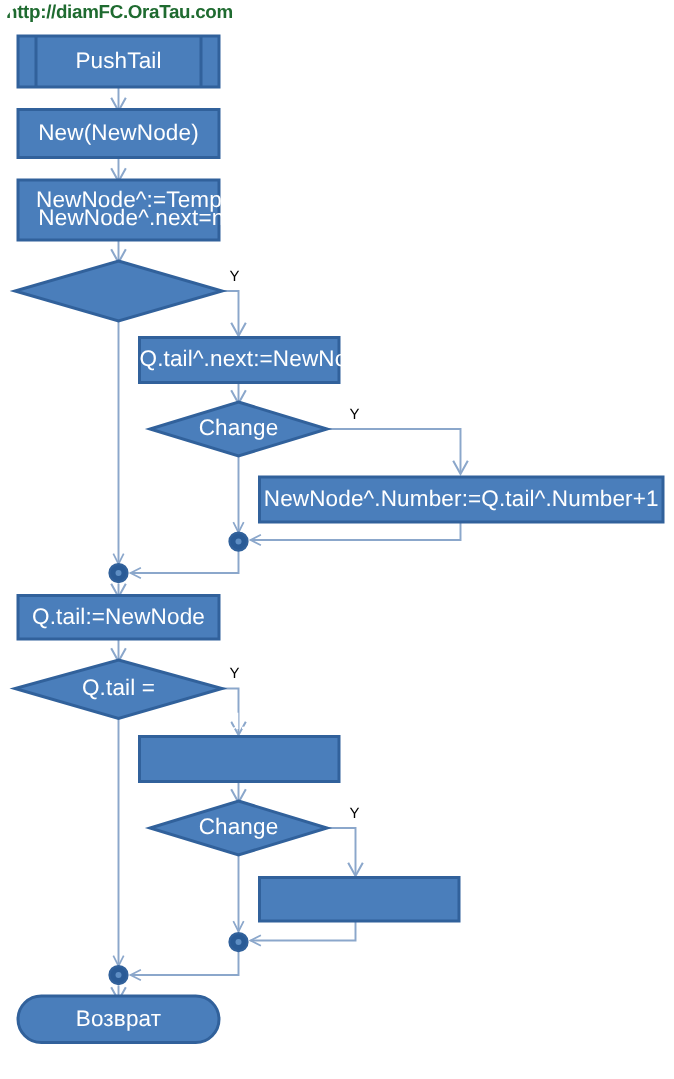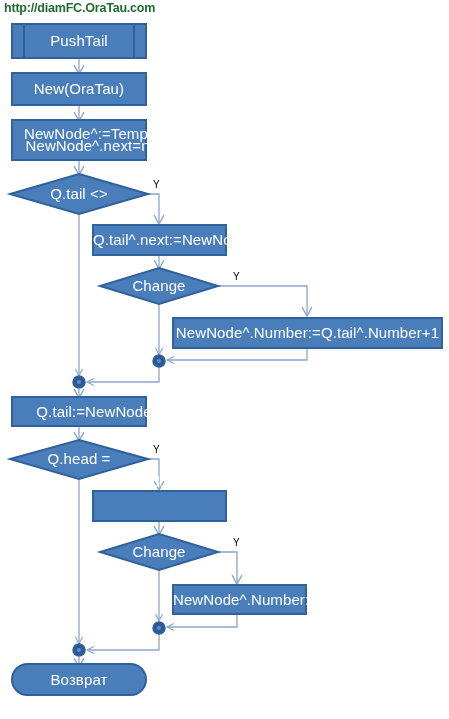--- a/index.html
+++ b/index.html
@@ -9,20 +9,21 @@
   }
   body {
     font-family: "Liberation Sans", sans-serif;
   }
   #page {
     position: relative;
     width: 449px;
     height: 719px;
     background: #ffffff;
     overflow: hidden;
+    border-radius: 25px;
   }
   #watermark {
     position: absolute;
     left: 4px;
     top: 1px;
     font-size: 12.5px;
     font-weight: bold;
     color: #1f6b30;
     letter-spacing: -0.2px;
     white-space: nowrap;
@@ -152,32 +153,30 @@
       <circle cx="159" cy="628" r="6" fill="#2a5b96" stroke="#31619b" stroke-width="1.5"></circle>
       <circle cx="159" cy="628" r="2" fill="#5e8ec4"></circle>
     </g>
     <g>
       <circle cx="79" cy="650" r="6" fill="#2a5b96" stroke="#31619b" stroke-width="1.5"></circle>
       <circle cx="79" cy="650" r="2" fill="#5e8ec4"></circle>
     </g>
   </svg>
 
   <div class="node-label" style="left:12px; top:35px; width:134px;">PushTail</div>
-  <div class="node-label" style="left:12px; top:83px; width:134px;">New(OraTau)</div>
+  <div class="node-label" style="left:12px; top:83px; width:134px;">New(NewNode)</div>
   <div class="node-label" style="left:12px; top:128px; width:134px;padding-left:12px;">NewNode^:=TempBody
 NewNode^.next=nil</div>
-  <div class="node-label" style="left:10px; top:188px; width:138px;">Q.tail &lt;&gt;</div>
   <div class="node-label" style="left:93px; top:234px; width:155px;">Q.tail^.next:=NewNode</div>
   <div class="node-label" style="left:100px; top:280px; width:118px;">Change</div>
   <div class="node-label" style="left:173px; top:327px; width:269px;">NewNode^.Number:=Q.tail^.Number+1</div>
-  <div class="node-label" style="left:12px; top:406px; width:134px;padding-left:15px;">Q.tail:=NewNode</div>
-  <div class="node-label" style="left:10px; top:453px; width:138px;">Q.head =</div>
+  <div class="node-label" style="left:12px; top:406px; width:134px;">Q.tail:=NewNode</div>
+  <div class="node-label" style="left:10px; top:453px; width:138px;">Q.tail =</div>
   <div class="node-label" style="left:93px; top:476px; width:133px;">Q.head:=Q.tail</div>
   <div class="node-label" style="left:100px; top:546px; width:118px;">Change</div>
-  <div class="node-label" style="left:173px; top:594px; width:133px;">NewNode^.Number:=1</div>
   <div class="node-label" style="left:12px; top:674px; width:134px;">Возврат</div>
 
   <div class="branch-label" style="left:153px; top:180px;">Y</div>
   <div class="branch-label" style="left:233px; top:272px;">Y</div>
   <div class="branch-label" style="left:153px; top:445px;">Y</div>
   <div class="branch-label" style="left:233px; top:538px;">Y</div>
 
 </div>
 
 </body></html>

